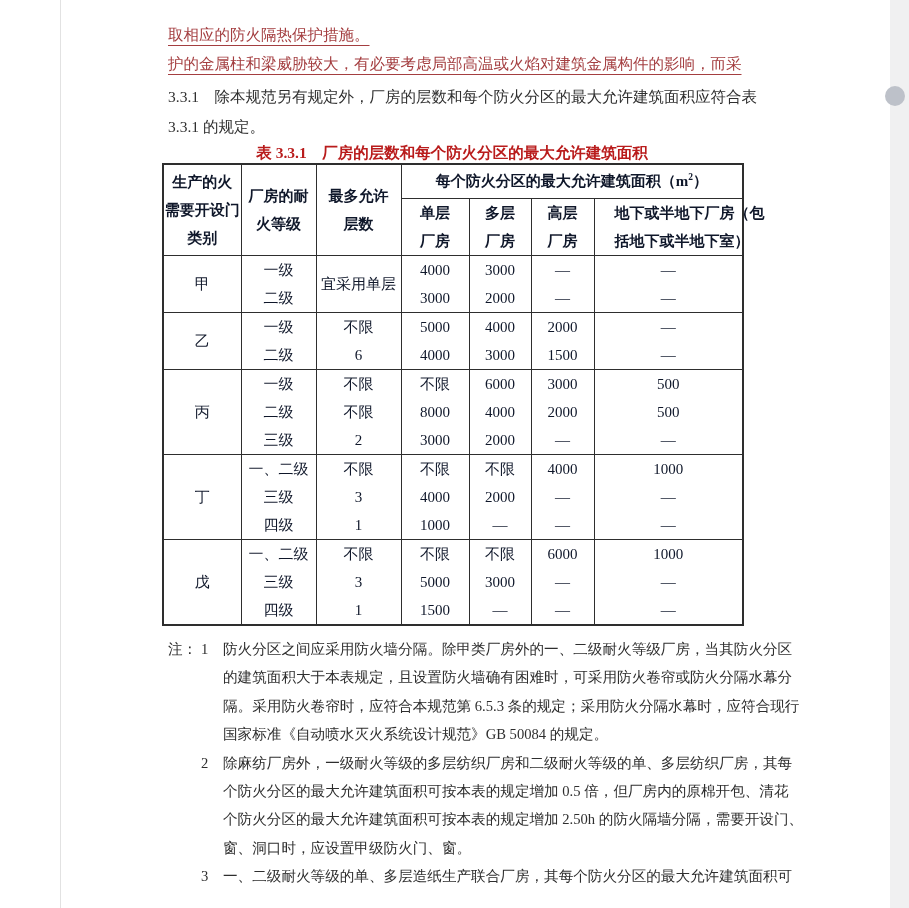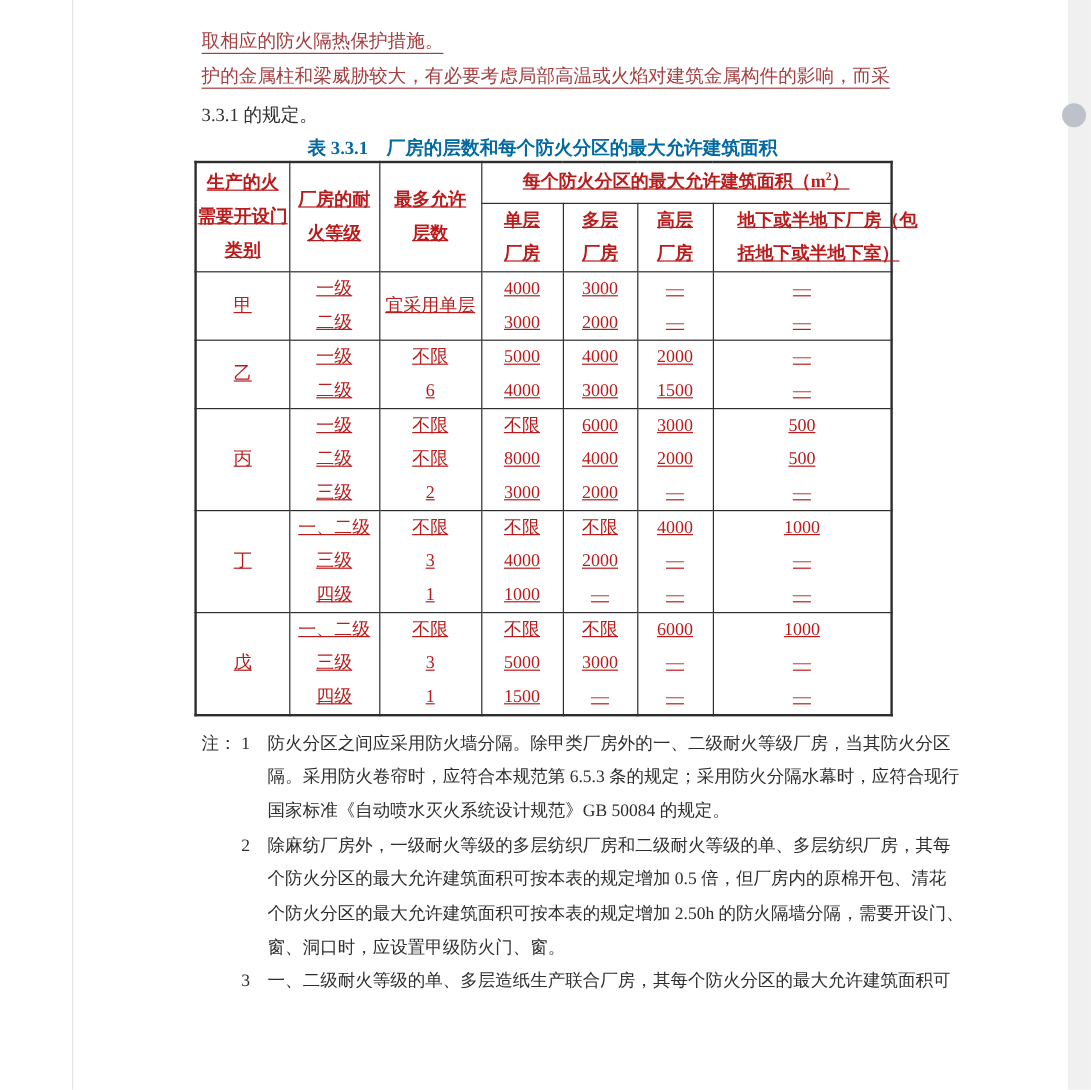--- a/index.html
+++ b/index.html
@@ -19,31 +19,31 @@
     white-space:nowrap;
     text-decoration:underline;
     text-underline-offset:5px;
     text-decoration-thickness:1.3px;
   }
   .clause{margin-top:4px;font-size:15.5px;line-height:29.5px;}
   .clause .ln{white-space:nowrap;}
 
   .caption{
     margin-left:-6px;width:580px;margin-top:2px;height:20px;line-height:20px;
-    text-align:center;font-weight:bold;font-size:15.5px;color:#0369a1;
+    text-align:center;font-weight:bold;font-size:15.5px;color:#b91c1c;
   }
 
   table{
     margin-left:-6px;width:580px;border-collapse:collapse;table-layout:fixed;
     border:2px solid #2e2e2e;
   }
   th,td{
     border:1px solid #2e2e2e;padding:0;margin:0;
     text-align:center;vertical-align:middle;
-    font-size:15px;color:#b91c1c;line-height:28px;text-decoration:underline;
+    font-size:15px;color:#0f172a;line-height:28px;
   }
   thead th{font-weight:bold;}
   th .ln,td .ln{white-space:nowrap;}
   .span-h{height:33px;line-height:33px;margin-top:22px;}
   .span-h sup{font-size:9.5px;vertical-align:super;line-height:0;}
   .subhead th{height:56px;}
   th.cell-underground-h{text-align:right;padding-left:20px;}
   tbody tr.r2{height:57px;}
   tbody tr.r3{height:85px;}
 
@@ -63,20 +63,21 @@
   <div class="scroll-dot"></div>
 
   <div class="content">
 
     <div class="red-para">
         <div class="ln">取相应的防火隔热保护措施。</div>
         <div class="ln">护的金属柱和梁威胁较大，有必要考虑局部高温或火焰对建筑金属构件的影响，而采</div>
       </div>
 
     <div class="clause">
+        <div class="ln">3.3.1　除本规范另有规定外，厂房的层数和每个防火分区的最大允许建筑面积应符合表</div>
         <div class="ln">3.3.1 的规定。</div>
       </div>
 
     <div class="caption">表 3.3.1　厂房的层数和每个防火分区的最大允许建筑面积</div>
 
     <table>
       <colgroup>
         <col style="width:78px">
           <col style="width:75px">
           <col style="width:85px">
@@ -276,20 +277,21 @@
         </tr>
       </tbody>
     </table>
 
     <div class="notes">
       <div class="note">
         <div class="note-label">注：</div>
         <div class="note-num">1</div>
         <div class="note-lines">
             <div class="ln">防火分区之间应采用防火墙分隔。除甲类厂房外的一、二级耐火等级厂房，当其防火分区</div>
+            <div class="ln">的建筑面积大于本表规定，且设置防火墙确有困难时，可采用防火卷帘或防火分隔水幕分</div>
             <div class="ln">隔。采用防火卷帘时，应符合本规范第 6.5.3 条的规定；采用防火分隔水幕时，应符合现行</div>
             <div class="ln">国家标准《自动喷水灭火系统设计规范》GB 50084 的规定。</div>
           </div>
       </div>
       <div class="note">
         <div class="note-label"></div>
         <div class="note-num">2</div>
         <div class="note-lines">
             <div class="ln">除麻纺厂房外，一级耐火等级的多层纺织厂房和二级耐火等级的单、多层纺织厂房，其每</div>
             <div class="ln">个防火分区的最大允许建筑面积可按本表的规定增加 0.5 倍，但厂房内的原棉开包、清花</div>

